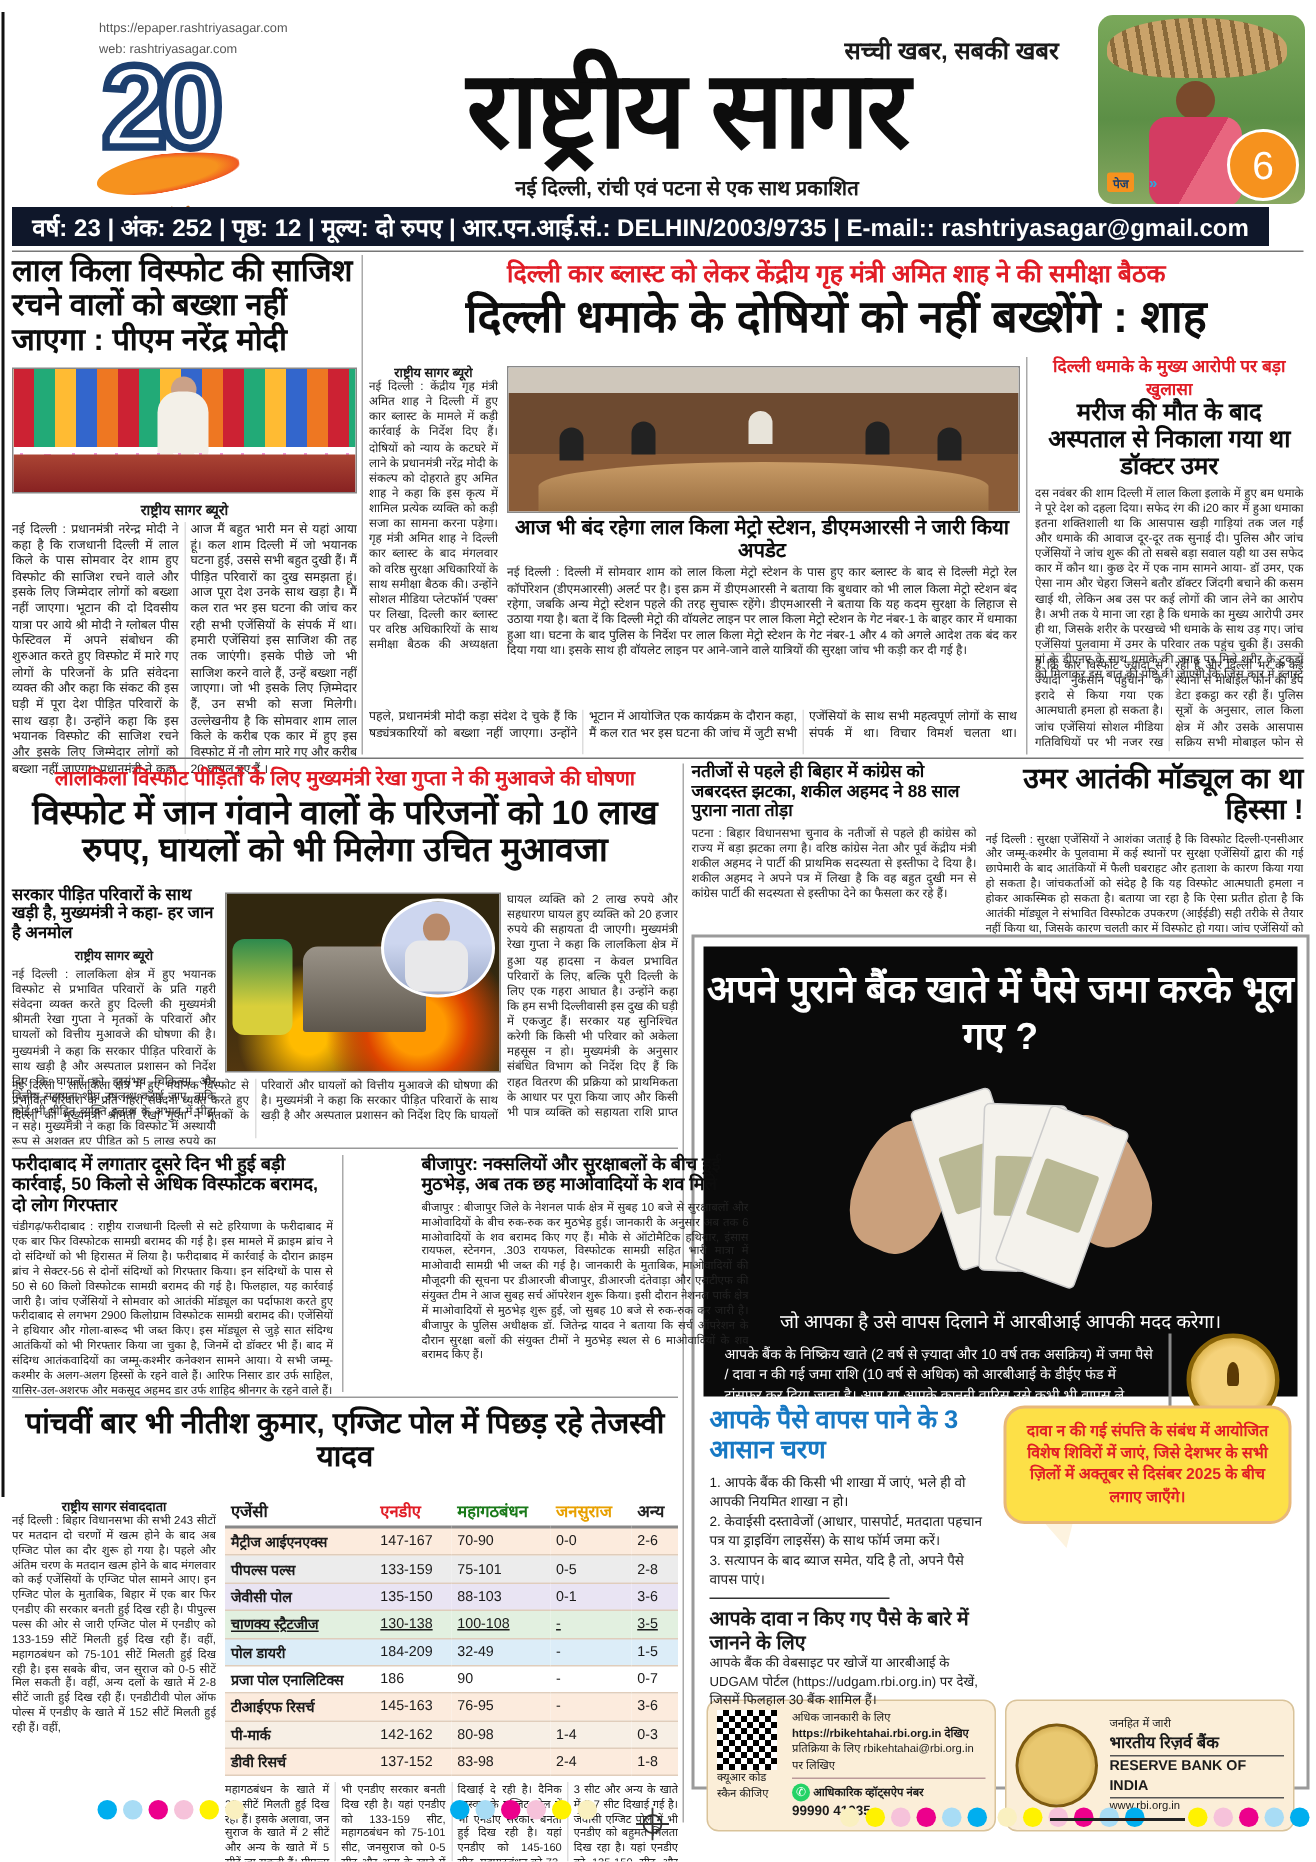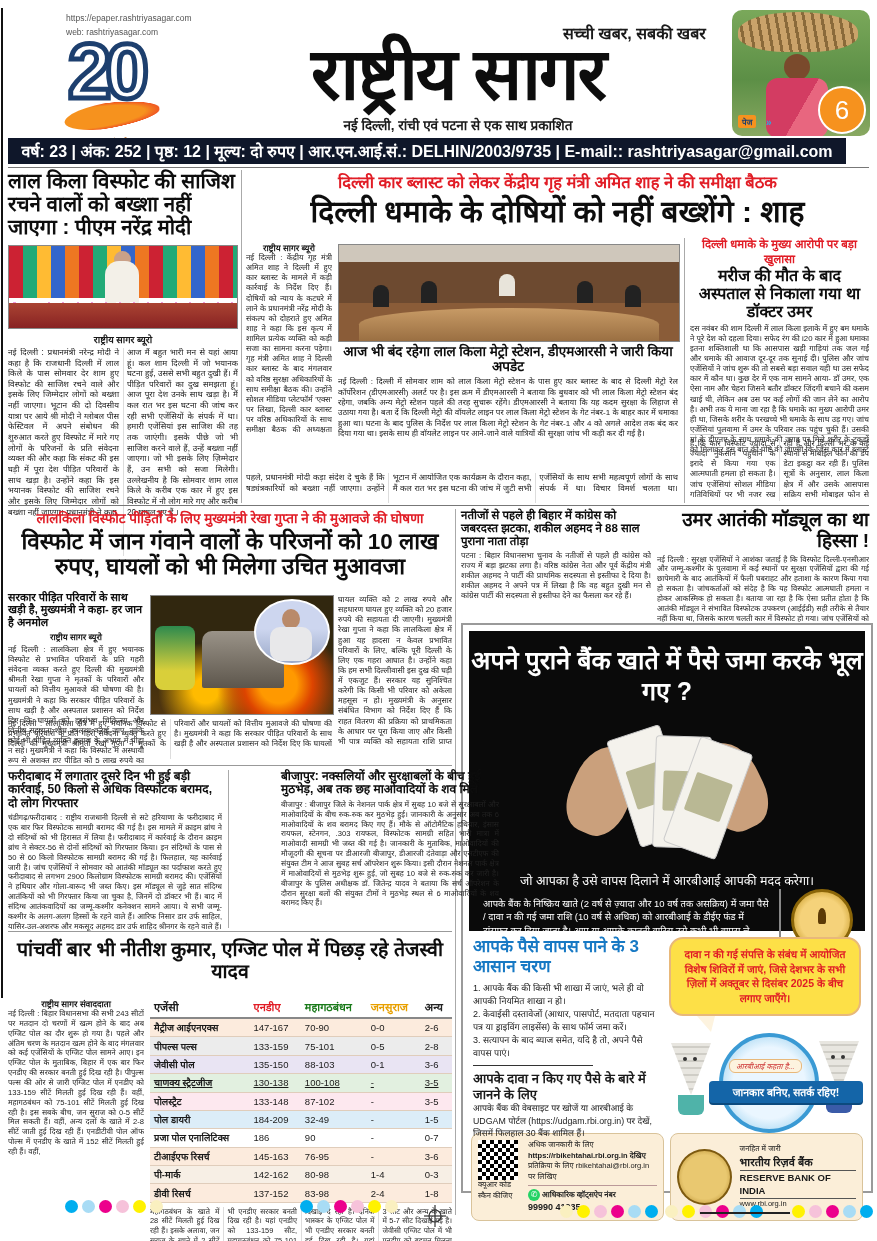--- a/index.html
+++ b/index.html
@@ -276,36 +276,20 @@
         <div class="steps-t">2. केवाईसी दस्तावेजों (आधार, पासपोर्ट, मतदाता पहचान पत्र या ड्राइविंग लाइसेंस) के साथ फॉर्म जमा करें।</div>
         <div class="steps-t">3. सत्यापन के बाद ब्याज समेत, यदि है तो, अपने पैसे वापस पाएं।</div>
         <div style="border-top:1px solid #333;width:120px;margin:5px 0;"></div>
         <div class="know-h">आपके दावा न किए गए पैसे के बारे में जानने के लिए</div>
         <div class="know-t">आपके बैंक की वेबसाइट पर खोजें या आरबीआई के UDGAM पोर्टल (https://udgam.rbi.org.in) पर देखें, जिसमें फिलहाल 30 बैंक शामिल हैं।</div>
       </div>
       <div class="abs" style="left:196px;top:0;width:192px;">
         <div class="bubble">दावा न की गई संपत्ति के संबंध में आयोजित विशेष शिविरों में जाएं, जिसे देशभर के सभी ज़िलों में अक्तूबर से दिसंबर 2025 के बीच लगाए जाएँगे।</div>
         <div class="bubble-tail"></div>
       </div>
-      <div class="abs" style="left:196px;top:96px;width:192px;height:92px;">
-        <div class="mascot" style="left:0;top:10px;">
-          <div class="cone"></div>
-            <div class="face"></div>
-          <div class="legs" style="background:#4fb3a9;"></div>
-        </div>
-        <div class="mascot" style="right:0;top:8px;">
-          <div class="cone"></div>
-            <div class="face"></div>
-          <div class="legs" style="background:#3a5ba8;"></div>
-        </div>
-        <div class="badge-circle abs" style="left:50px;top:0;">
-          <div class="ribbon-pre">आरबीआई कहता है...</div>
-          <div class="ribbon">जानकार बनिए, सतर्क रहिए!</div>
-        </div>
-      </div>
     </div>
 
     <div style="display:flex;gap:6px;margin:6px 8px 0;">
       <div class="contact-box" style="flex:1;display:flex;gap:6px;padding:6px;">
         <div>
           <div class="qr"></div>
           <div class="c-small" style="width:44px;">क्यूआर कोड स्कैन कीजिए</div>
         </div>
         <div class="c-small">
           <div>अधिक जानकारी के लिए</div>
@@ -384,27 +368,20 @@
               <td>0-1</td>
               <td>3-6</td>
             </tr>
           <tr class="r4">
               <td class="agency">चाणक्य स्ट्रैटजीज</td>
               <td>130-138</td>
               <td>100-108</td>
               <td>-</td>
               <td>3-5</td>
             </tr>
-          <tr class="r5">
-              <td class="agency">पोलस्ट्रैट</td>
-              <td>133-148</td>
-              <td>87-102</td>
-              <td>-</td>
-              <td>3-5</td>
-            </tr>
           <tr class="r6">
               <td class="agency">पोल डायरी</td>
               <td>184-209</td>
               <td>32-49</td>
               <td>-</td>
               <td>1-5</td>
             </tr>
           <tr class="r7">
               <td class="agency">प्रजा पोल एनालिटिक्स</td>
               <td>186</td>

